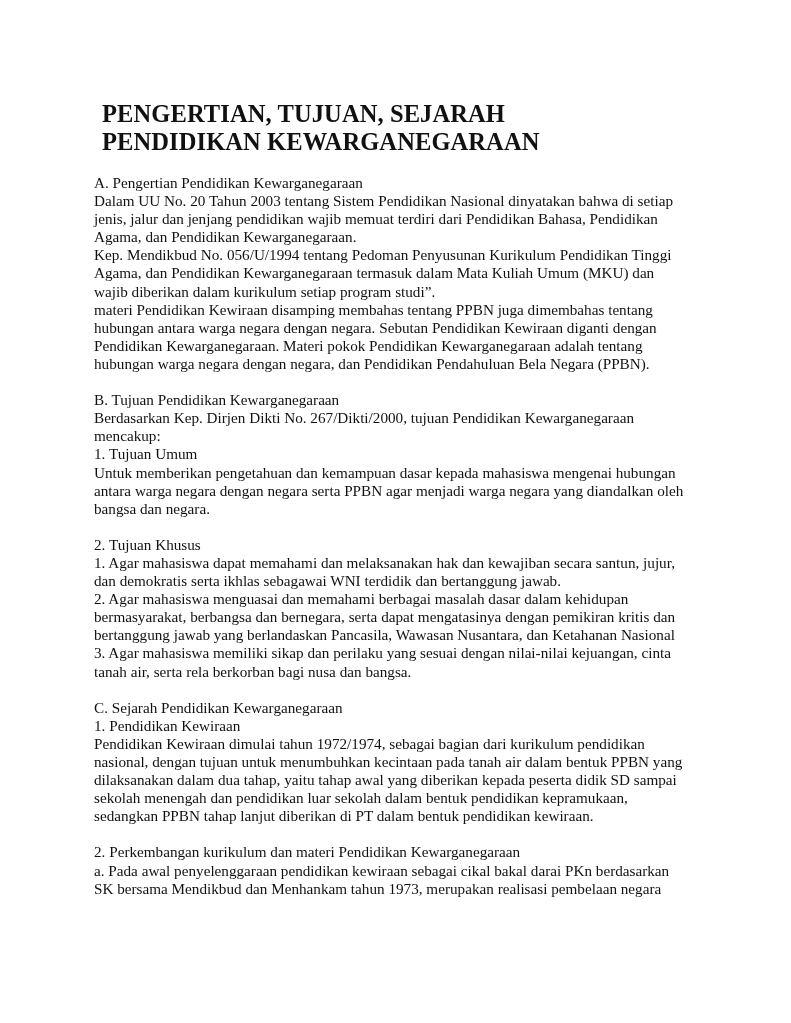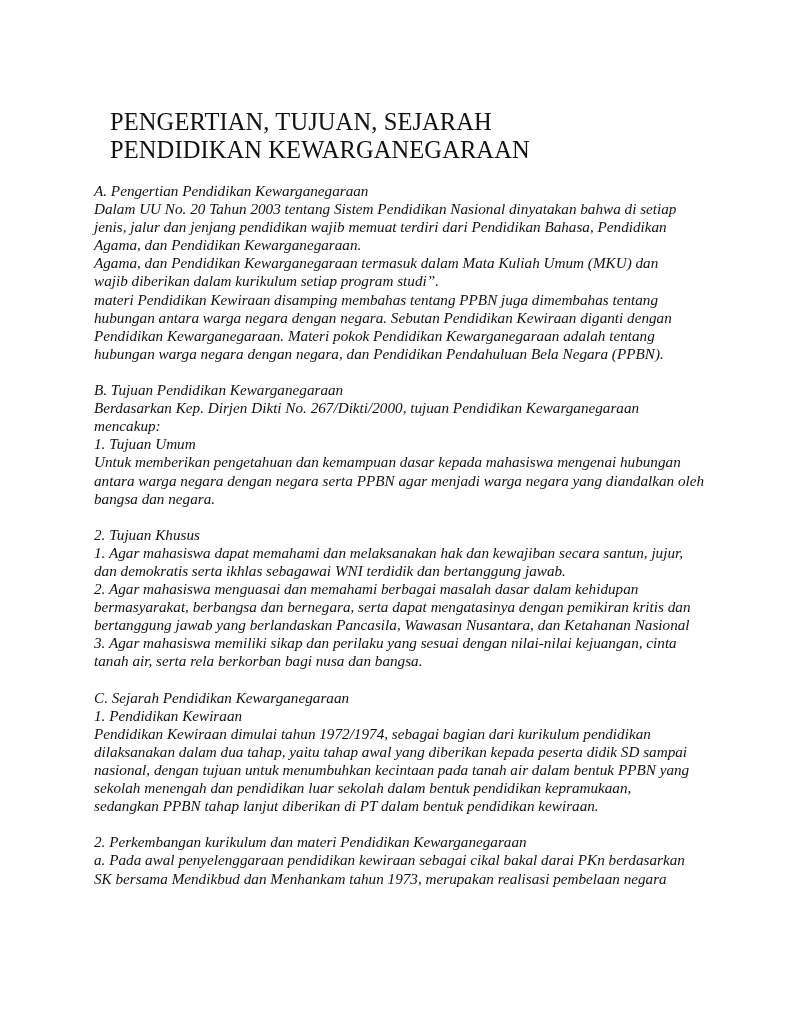--- a/index.html
+++ b/index.html
@@ -15,35 +15,34 @@
       font-family: "Liberation Serif", "DejaVu Serif", serif;
       color: #111111;
     }
     .page {
       position: absolute;
       left: 94px;
       top: 92px;
       width: 640px;
     }
     .title {
-      font-weight: normal;
+      font-weight: bold;
       font-size: 24.5px;
       line-height: 28px;
-      margin: 16px;
+      margin: 8px;
       letter-spacing: 0.1px;
     }
     .title-line {
       display: block;
       white-space: nowrap;
     }
     .body {
       margin-top: 18px;
       font-size: 15.2px;
       line-height: 18.1px;
-      font-style: italic;
     }
     .line {
       display: block;
       white-space: nowrap;
       min-height: 18.1px;
     }
     .blank {
       display: block;
       height: 18.1px;
     }
@@ -57,20 +56,21 @@
     <span class="title-line">PENDIDIKAN KEWARGANEGARAAN</span>
   </h1>
 
   <div class="body">
 
     <div>
       <span class="line">A. Pengertian Pendidikan Kewarganegaraan</span>
       <span class="line">Dalam UU No. 20 Tahun 2003 tentang Sistem Pendidikan Nasional dinyatakan bahwa di setiap</span>
       <span class="line">jenis, jalur dan jenjang pendidikan wajib memuat terdiri dari Pendidikan Bahasa, Pendidikan</span>
       <span class="line">Agama, dan Pendidikan Kewarganegaraan.</span>
+      <span class="line">Kep. Mendikbud No. 056/U/1994 tentang Pedoman Penyusunan Kurikulum Pendidikan Tinggi</span>
       <span class="line">Agama, dan Pendidikan Kewarganegaraan termasuk dalam Mata Kuliah Umum (MKU) dan</span>
       <span class="line">wajib diberikan dalam kurikulum setiap program studi”.</span>
       <span class="line">materi Pendidikan Kewiraan disamping membahas tentang PPBN juga dimembahas tentang</span>
       <span class="line">hubungan antara warga negara dengan negara. Sebutan Pendidikan Kewiraan diganti dengan</span>
       <span class="line">Pendidikan Kewarganegaraan. Materi pokok Pendidikan Kewarganegaraan adalah tentang</span>
       <span class="line">hubungan warga negara dengan negara, dan Pendidikan Pendahuluan Bela Negara (PPBN).</span>
     </div>
 
     <span class="blank"></span>
 
@@ -94,22 +94,22 @@
       <span class="line">3. Agar mahasiswa memiliki sikap dan perilaku yang sesuai dengan nilai-nilai kejuangan, cinta</span>
       <span class="line">tanah air, serta rela berkorban bagi nusa dan bangsa.</span>
     </div>
 
     <span class="blank"></span>
 
     <div>
       <span class="line">C. Sejarah Pendidikan Kewarganegaraan</span>
       <span class="line">1. Pendidikan Kewiraan</span>
       <span class="line">Pendidikan Kewiraan dimulai tahun 1972/1974, sebagai bagian dari kurikulum pendidikan</span>
+      <span class="line">nasional, dengan tujuan untuk menumbuhkan kecintaan pada tanah air dalam bentuk PPBN yang</span>
       <span class="line">dilaksanakan dalam dua tahap, yaitu tahap awal yang diberikan kepada peserta didik SD sampai</span>
-      <span class="line">nasional, dengan tujuan untuk menumbuhkan kecintaan pada tanah air dalam bentuk PPBN yang</span>
       <span class="line">sekolah menengah dan pendidikan luar sekolah dalam bentuk pendidikan kepramukaan,</span>
       <span class="line">sedangkan PPBN tahap lanjut diberikan di PT dalam bentuk pendidikan kewiraan.</span>
 
       <span class="blank"></span>
 
       <span class="line">2. Perkembangan kurikulum dan materi Pendidikan Kewarganegaraan</span>
       <span class="line">a. Pada awal penyelenggaraan pendidikan kewiraan sebagai cikal bakal darai PKn berdasarkan</span>
       <span class="line">SK bersama Mendikbud dan Menhankam tahun 1973, merupakan realisasi pembelaan negara</span>
     </div>
   </div>

